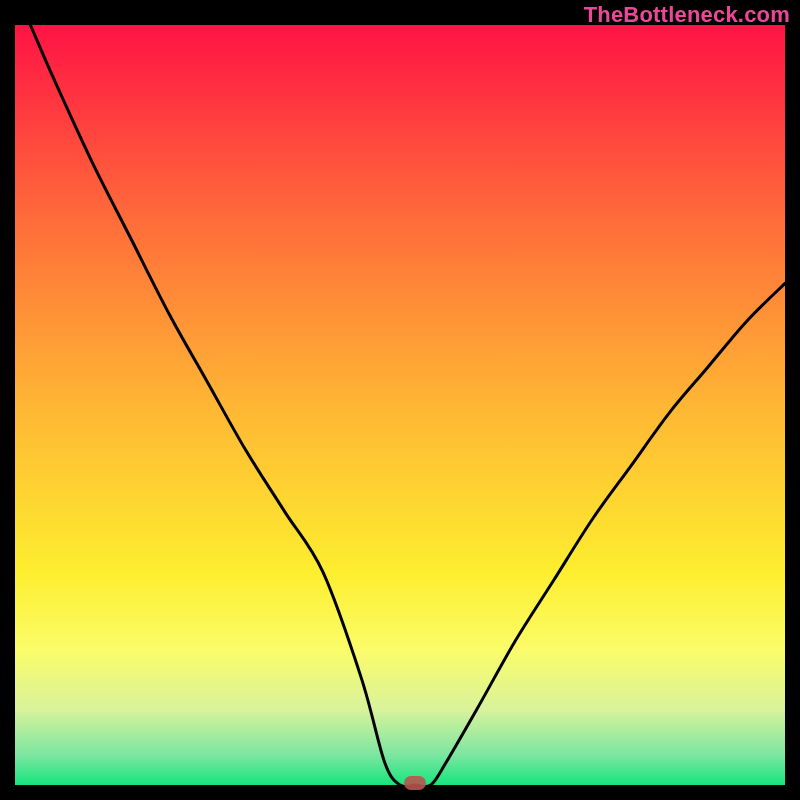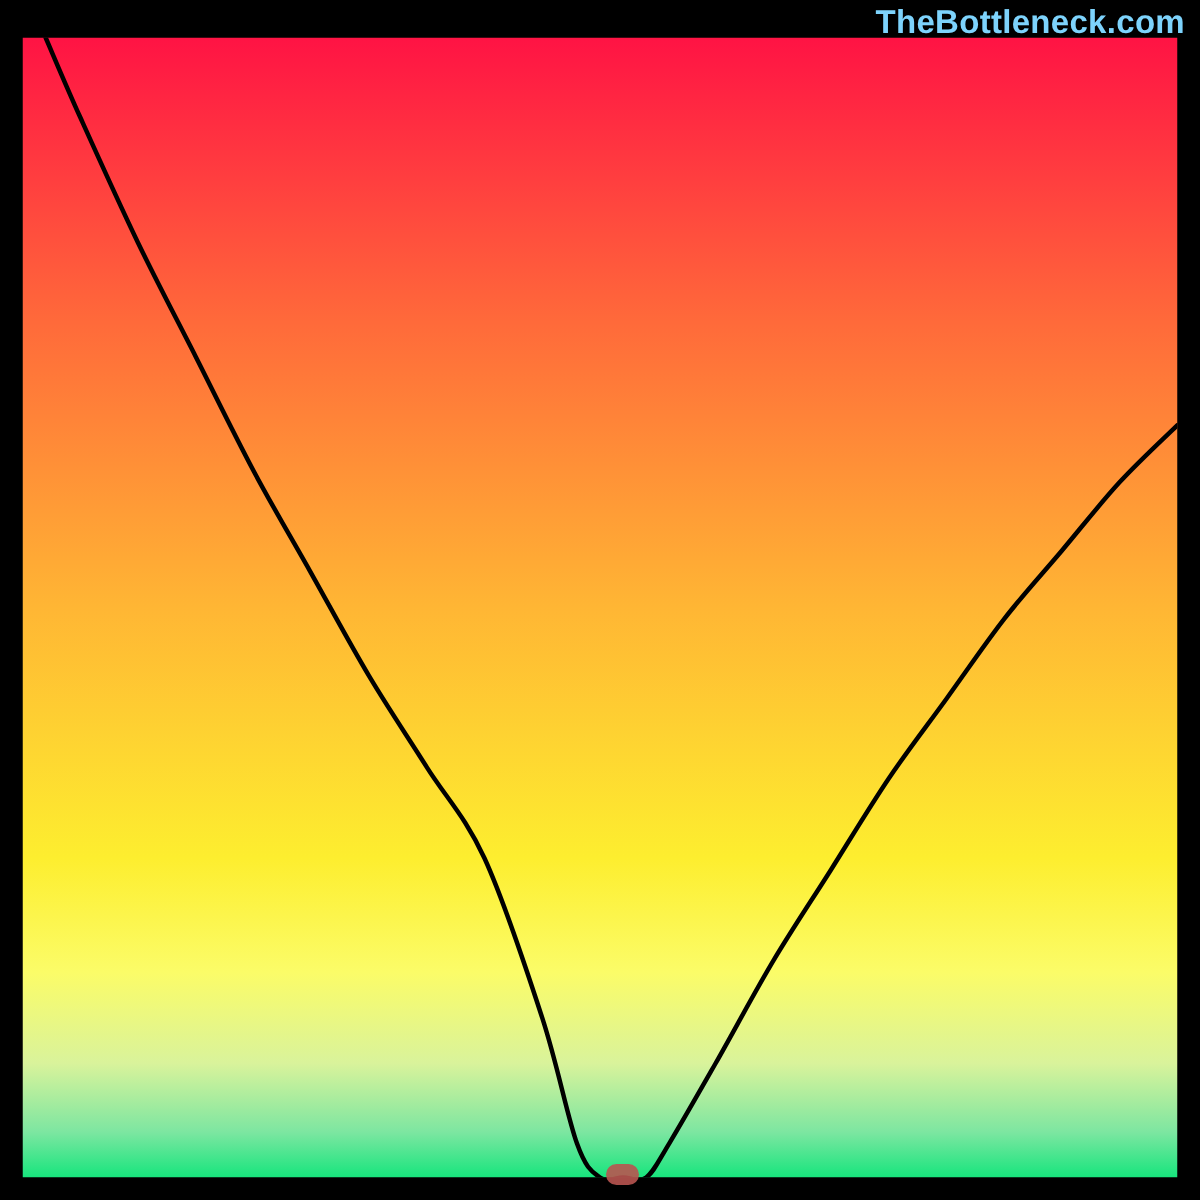--- a/index.html
+++ b/index.html
@@ -16,21 +16,21 @@
     left: 15px;
     top: 25px;
     width: 770px;
     height: 760px;
     background: #000;
   }
   .attribution {
     position: absolute;
     right: 10px;
     top: 2px;
-    color: #7dd3fc;
+    color: #ec4899;
     font-size: 22px;
     font-weight: 600;
     letter-spacing: 0.2px;
   }
   svg {
     display: block;
   }
   .marker {
     position: absolute;
     width: 22px;

